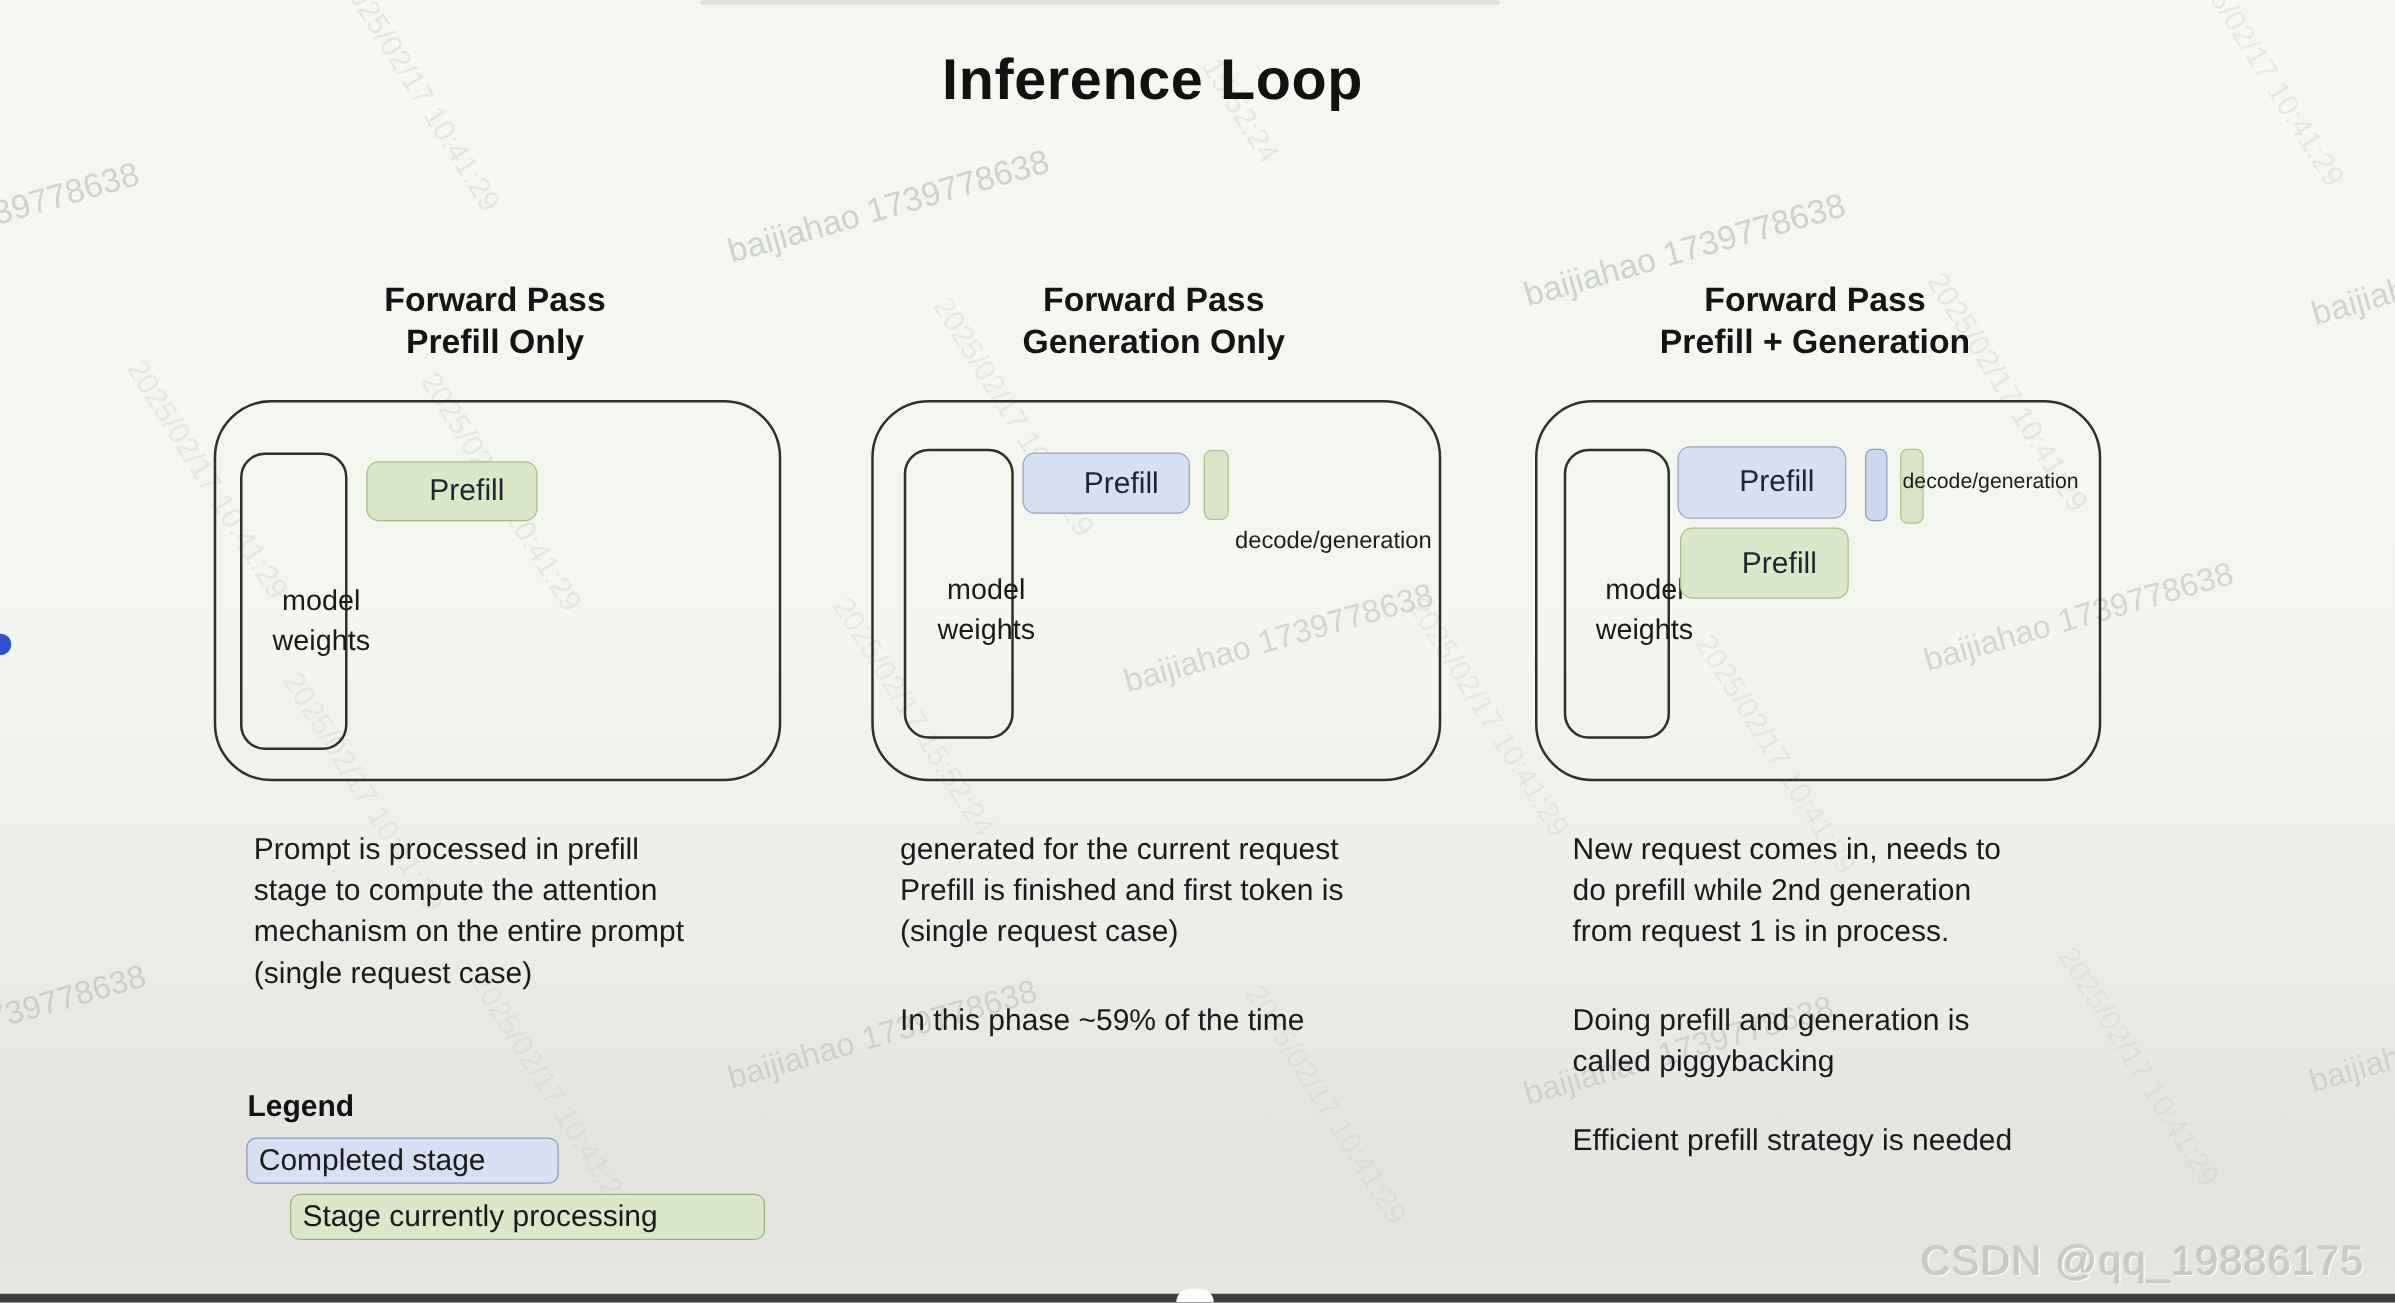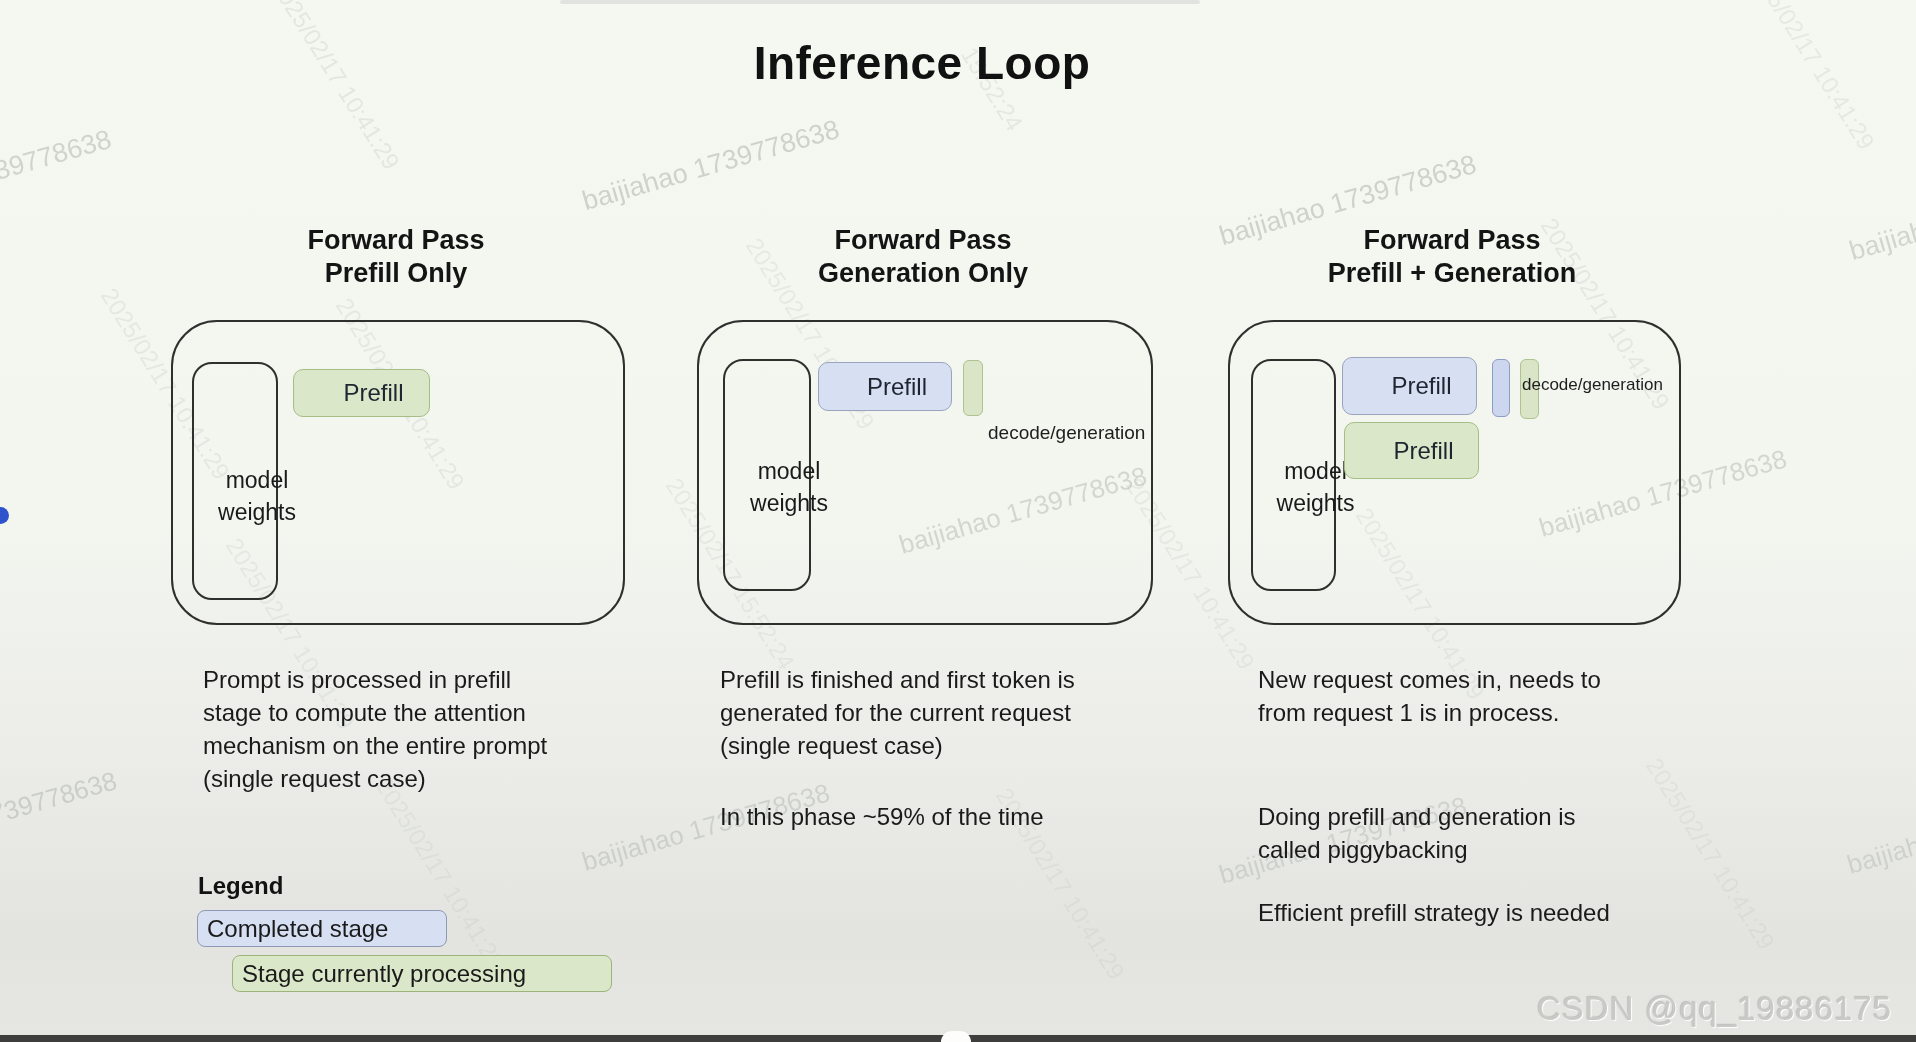--- a/index.html
+++ b/index.html
@@ -135,22 +135,22 @@
         <div>model</div>
         <div>weights</div>
       </div>
       <div class="abs stage-box stage-blue" style="left:119px;top:40px;width:134px;height:49px;">
         <span>Prefill</span>
       </div>
       <div class="abs bar bar-green" style="left:264px;top:38px;width:20px;height:56px;"></div>
       <div class="abs decode-label" style="left:261px;top:100px;">decode/generation</div>
     </div>
     <div class="abs desc" style="left:720px;top:663px;">
+      <div>generated for the current request</div>
       <div>Prefill is finished and first token is</div>
-      <div>generated for the current request</div>
       <div>(single request case)</div>
     </div>
     <div class="abs desc" style="left:720px;top:800px;">
       <div>In this phase ~59% of the time</div>
     </div>
   </div>
 
   <div>
     <div class="abs panel-heading" style="left:1452px;top:224px;">
       <div>Forward Pass</div>
@@ -166,20 +166,21 @@
       </div>
       <div class="abs stage-box stage-green" style="left:114px;top:100px;width:135px;height:57px;">
         <span>Prefill</span>
       </div>
       <div class="abs bar bar-blue" style="left:262px;top:37px;width:18px;height:58px;"></div>
       <div class="abs bar bar-green" style="left:290px;top:37px;width:19px;height:60px;"></div>
       <div class="abs decode-label" style="left:264px;top:53px;font-size:17px;">decode/generation</div>
     </div>
     <div class="abs desc" style="left:1258px;top:663px;">
       <div>New request comes in, needs to</div>
+      <div>do prefill while 2nd generation</div>
       <div>from request 1 is in process.</div>
     </div>
     <div class="abs desc" style="left:1258px;top:800px;">
       <div>Doing prefill and generation is</div>
       <div>called piggybacking</div>
     </div>
     <div class="abs desc" style="left:1258px;top:896px;">
       <div>Efficient prefill strategy is needed</div>
     </div>
   </div>

